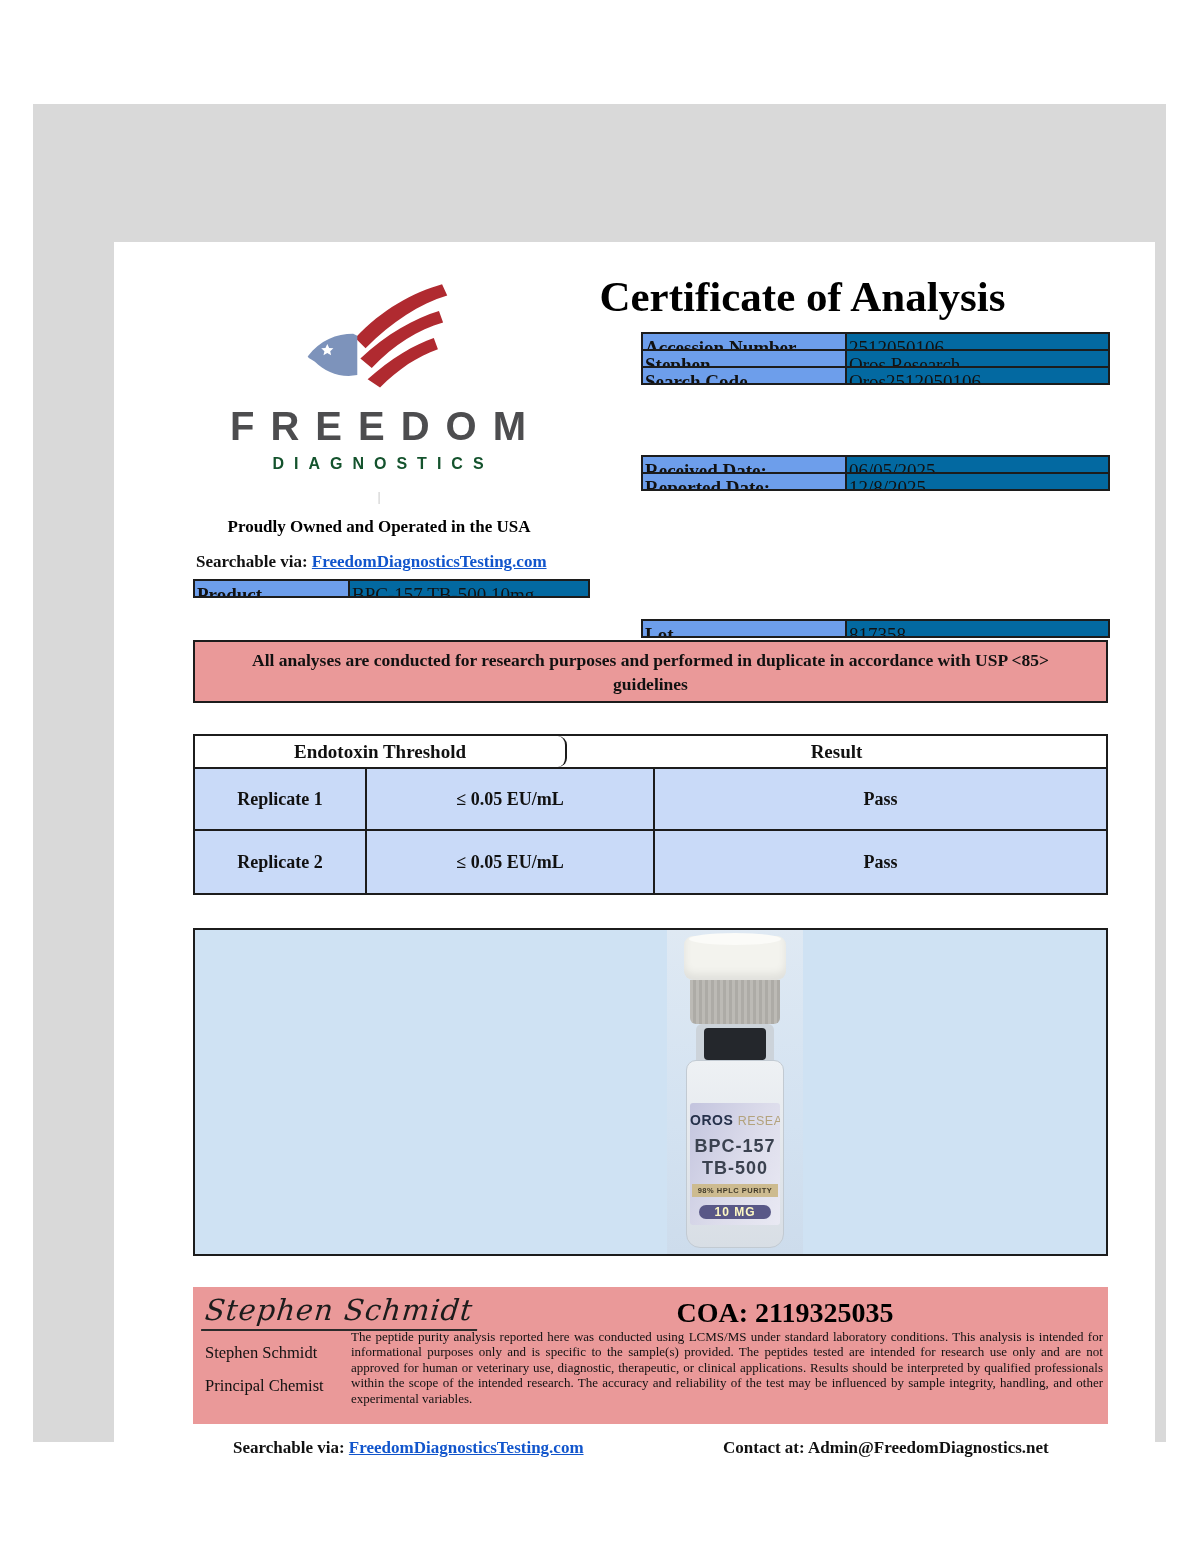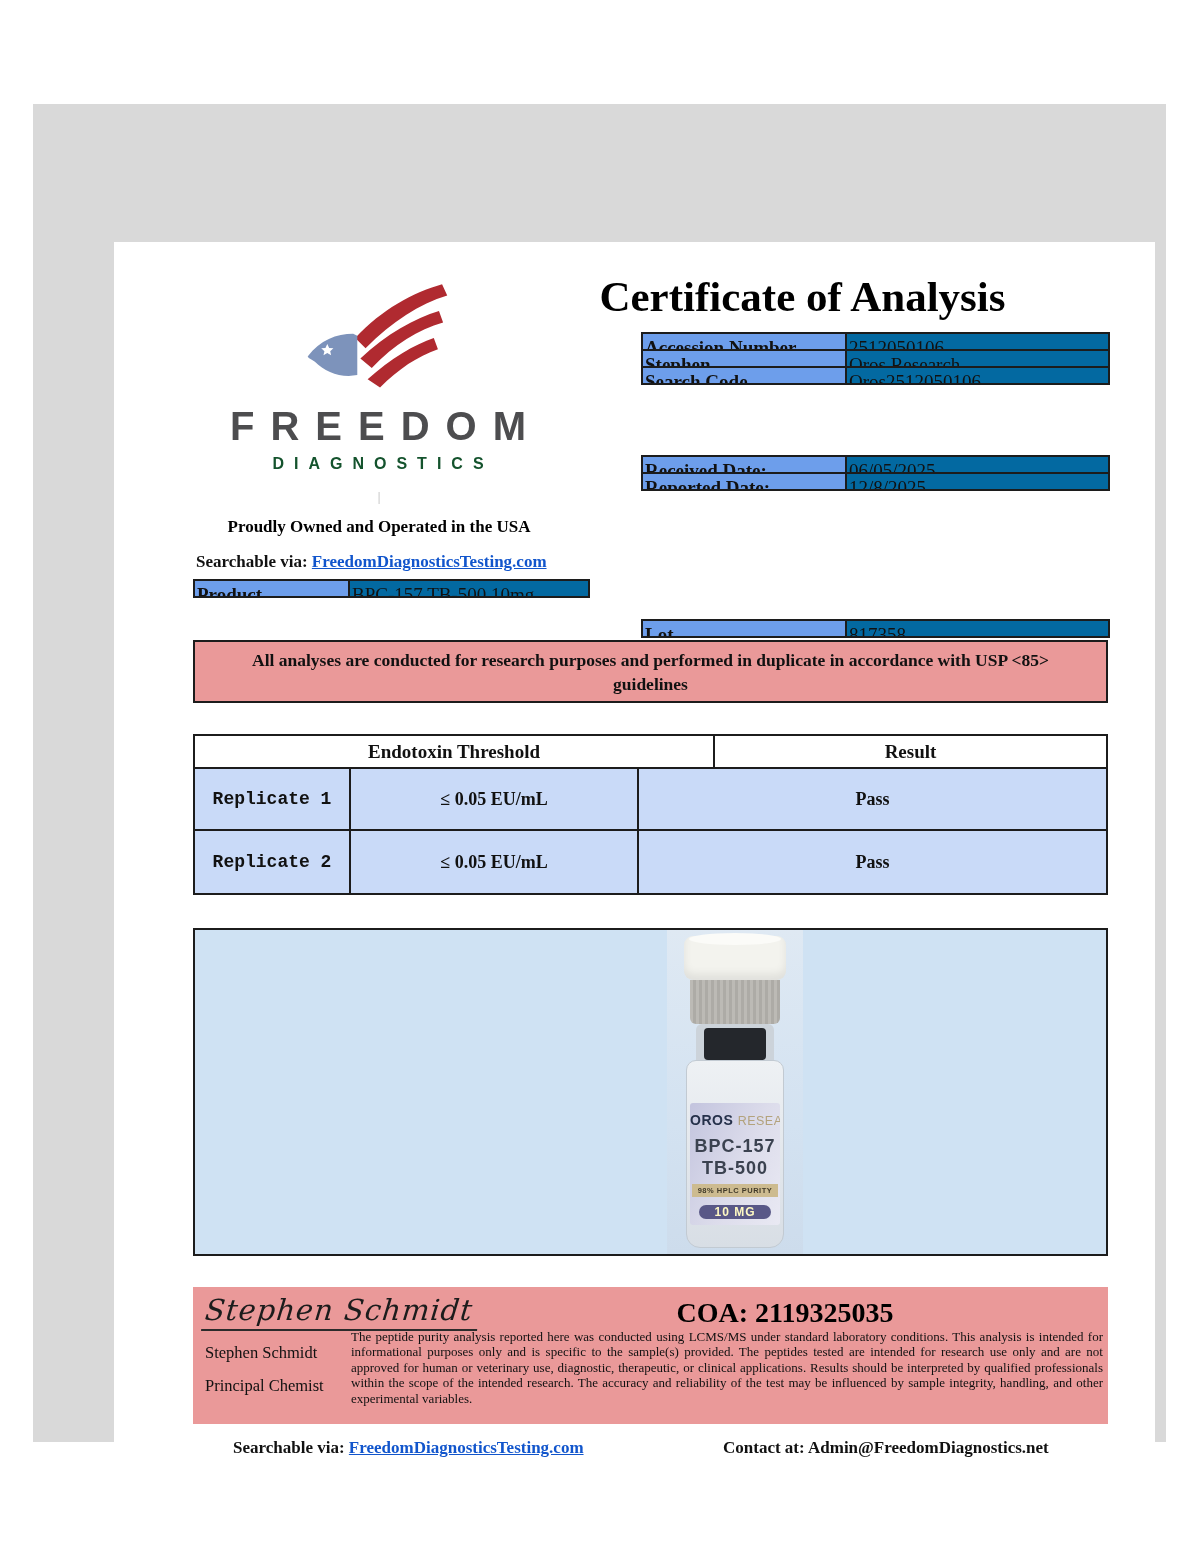--- a/index.html
+++ b/index.html
@@ -56,26 +56,26 @@
   .notice {
     position:absolute; left:79px; top:398px; width:915px; height:63px;
     background:#ea9999; border:2px solid #1c1c1c;
     font-weight:bold; font-size:17.5px; text-align:center;
     padding:7px 24px 0 24px; line-height:1.35;
   }
   
   .endo { position:absolute; left:79px; top:492px; width:915px; border:2px solid #1c1c1c; background:#fff; }
   .endo .hrow { display:flex; height:33px; background:#ffffff; border-bottom:2px solid #1c1c1c; }
   .endo .hcell { font-weight:bold; font-size:19px; line-height:31px; text-align:center; }
-  .endo .h1 { width:520px; border-right:2px solid #1c1c1c; }
+  .endo .h1 { width:372px; border-right:2px solid #1c1c1c;border-radius:9px; }
   .endo .h2 { flex:1; }
   .endo .brow { display:flex; height:62px; background:#c9daf8; border-bottom:2px solid #1c1c1c; }
   .endo .brow:last-child { border-bottom:none; }
   .endo .bcell { font-weight:bold; font-size:18px; display:flex; align-items:center; justify-content:center; }
-  .endo .c1 { width:156px; border-right:2px solid #1c1c1c;font-family:Liberation Mono, monospace; }
+  .endo .c1 { width:172px; border-right:2px solid #1c1c1c; }
   .endo .c2 { width:288px; border-right:2px solid #1c1c1c; }
   .endo .c3 { flex:1; }
   
   .vial-panel {
     position:absolute; left:79px; top:686px; width:915px; height:328px;
     background:#cfe2f3; border:2px solid #1c1c1c;
   }
   .photo {
     position:absolute; left:472px; top:0px; width:136px; height:324px;
     background:linear-gradient(180deg,#dfe9f3 0%, #d3e2f1 60%, #cddcec 100%);

